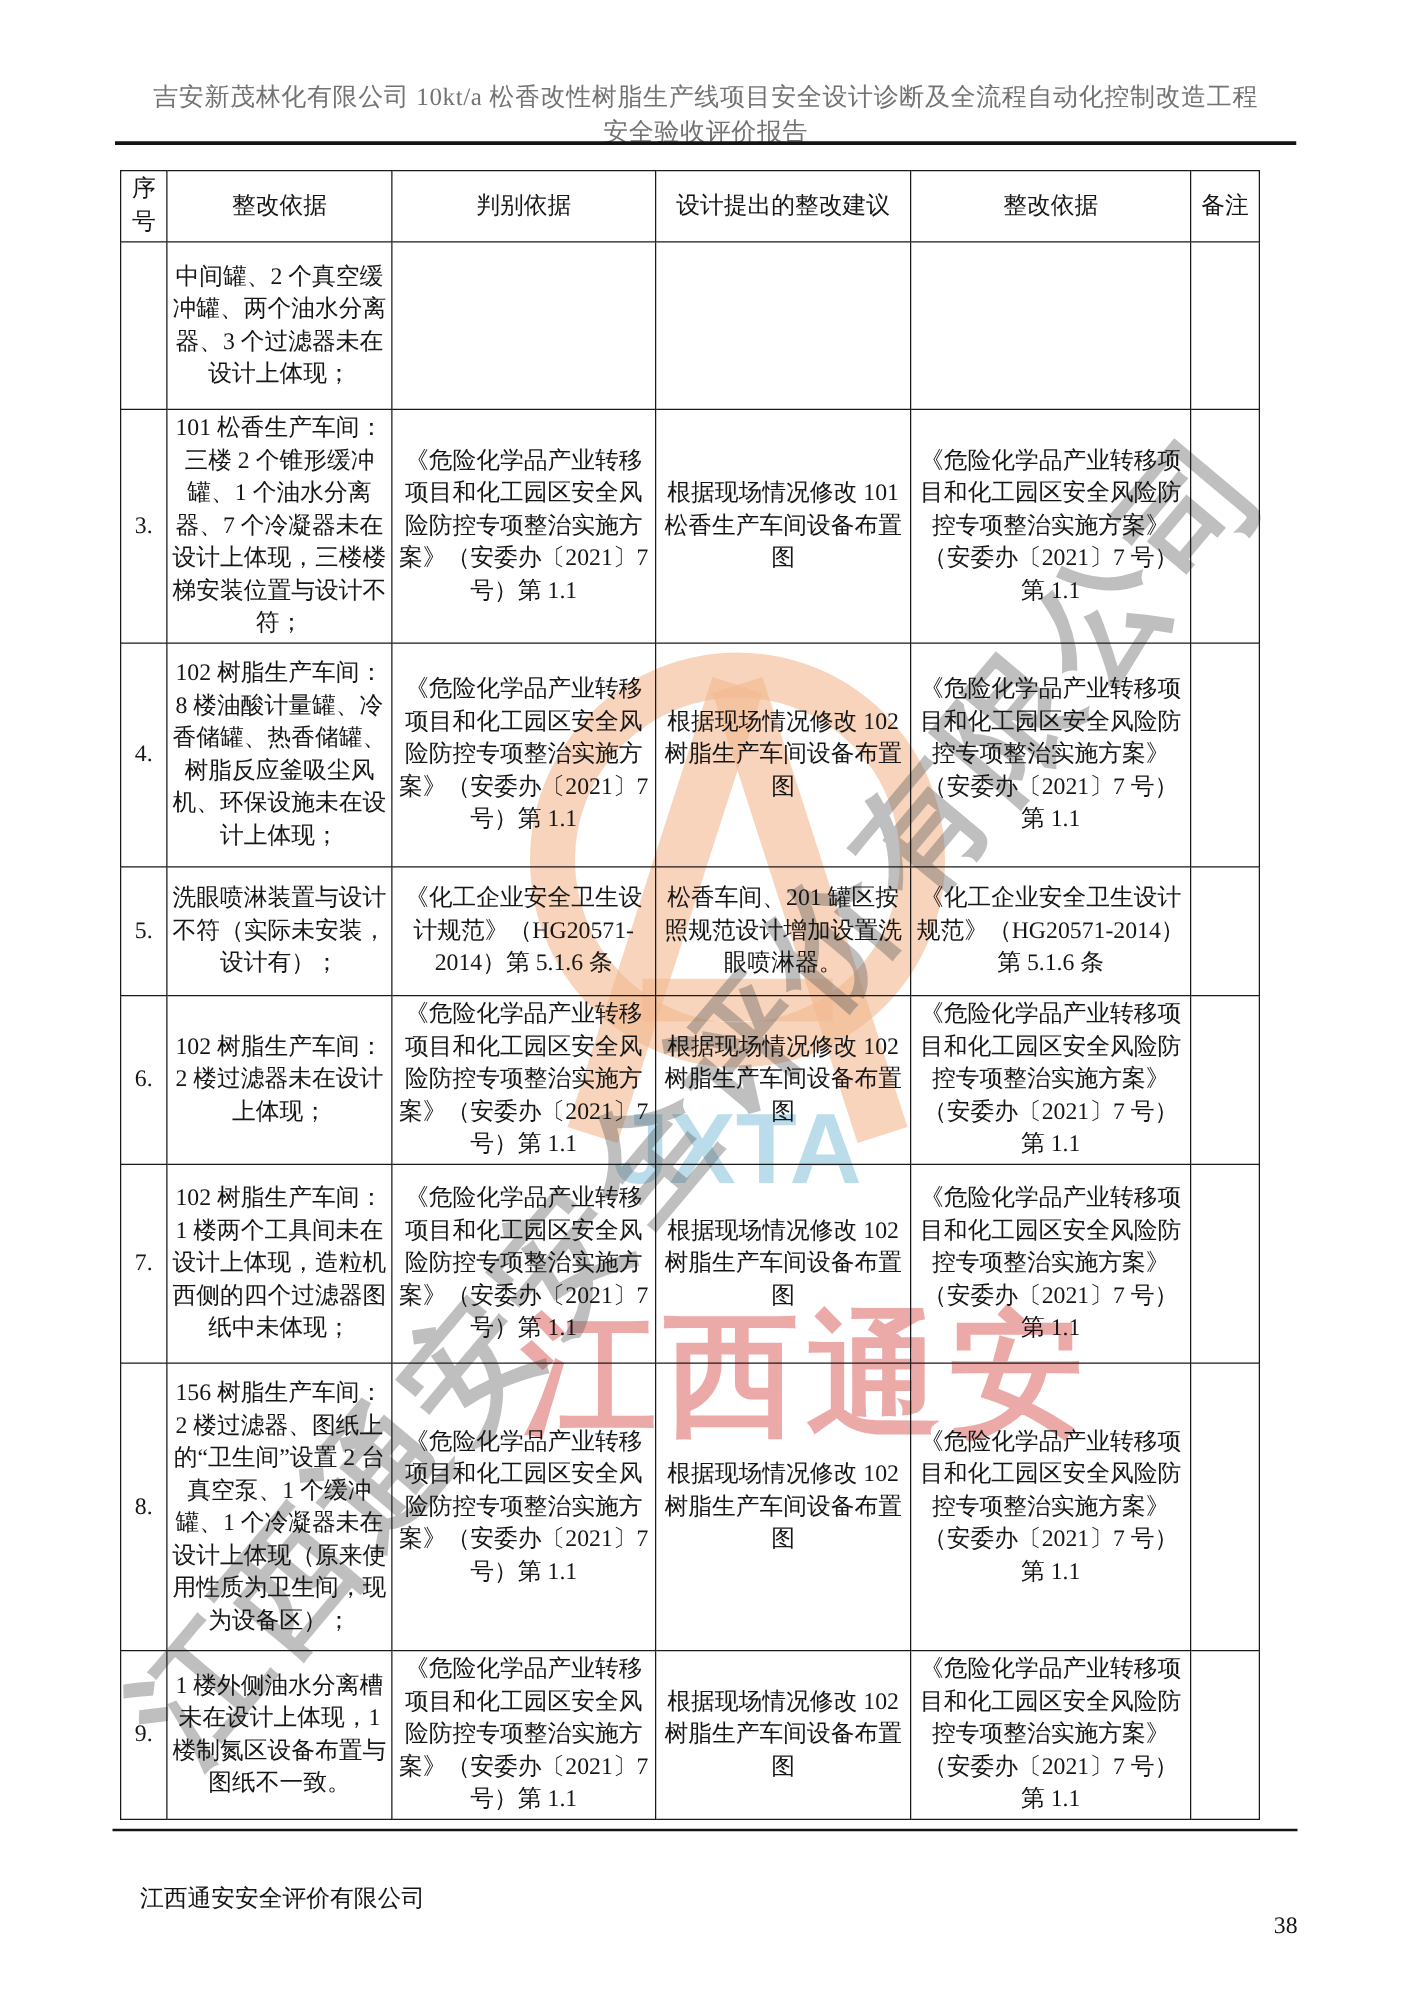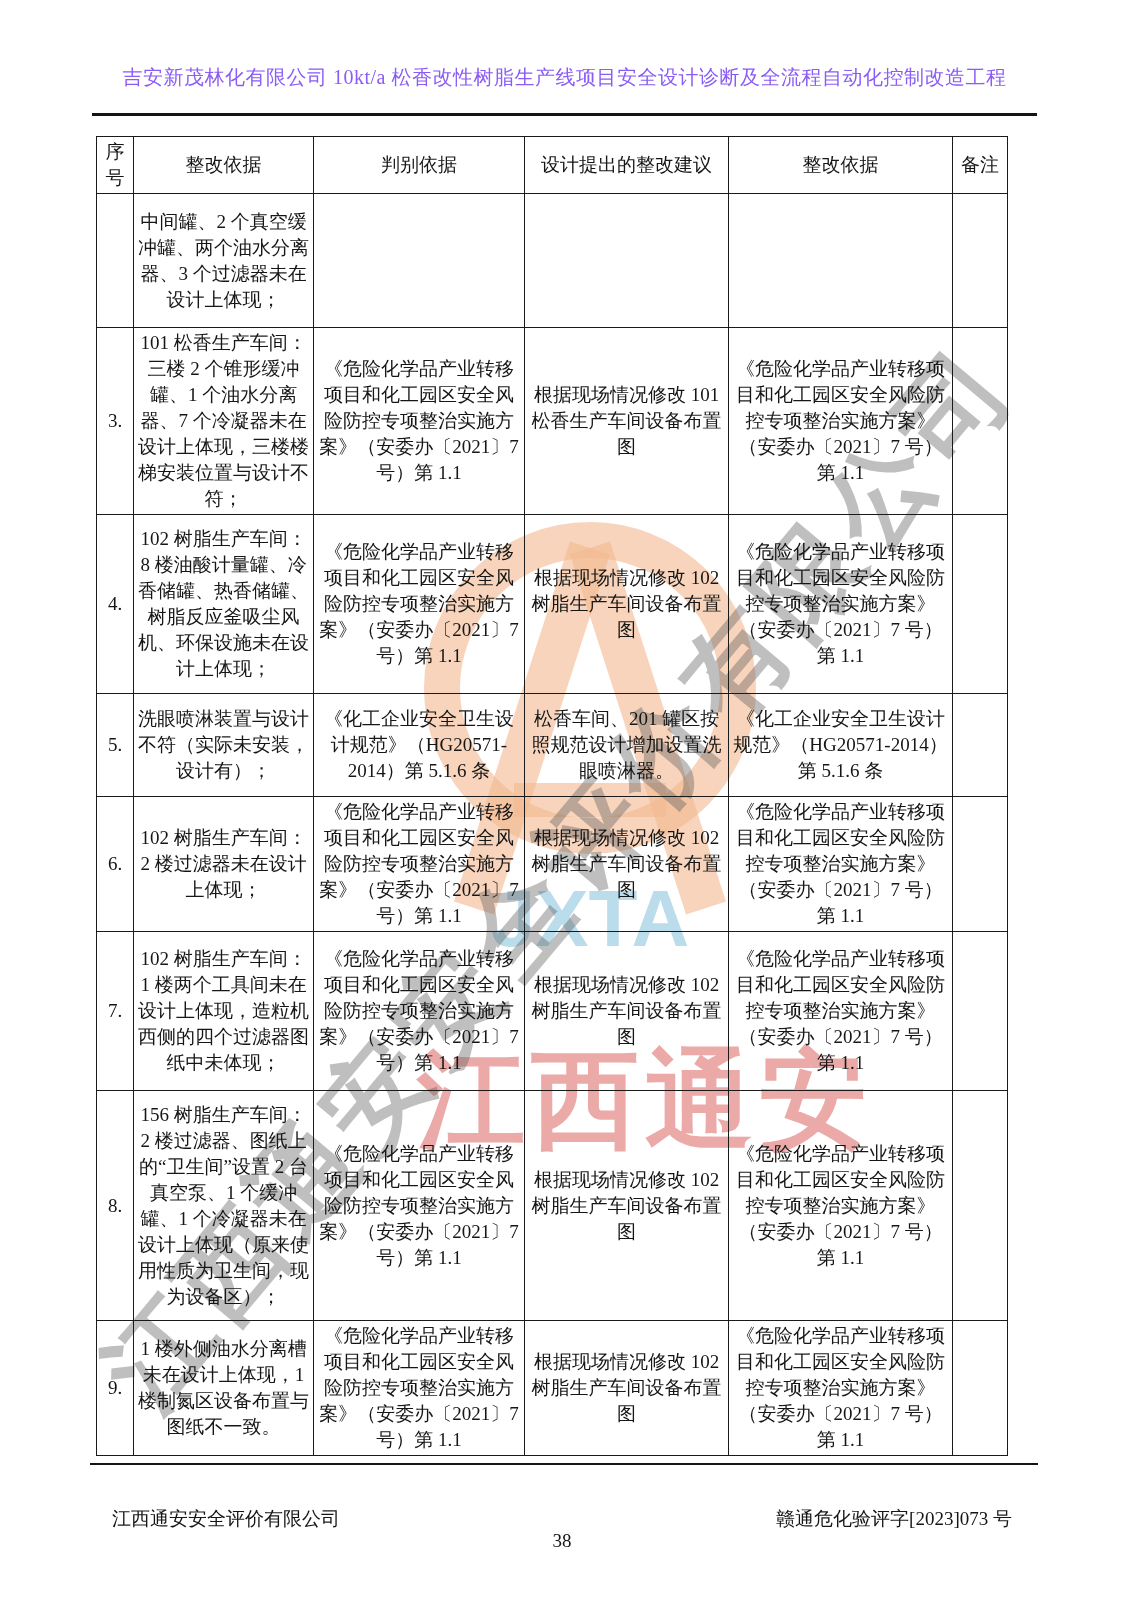--- a/index.html
+++ b/index.html
@@ -24,21 +24,21 @@
     position:absolute; left:-145px; top:808px; width:1410px;
     text-align:center; font-size:104px; font-weight:bold; letter-spacing:8px;
     color:rgba(95,95,95,0.40); white-space:nowrap;
     transform:rotate(-50deg);
     font-family:"Liberation Sans","DejaVu Sans",sans-serif;
   }
   
   .content { position:absolute; inset:0; z-index:5; }
   .doc-title {
     position:absolute; left:92px; width:945px; text-align:center;
-    font-size:20px; letter-spacing:0.5px; color:#8b5cf6;
+    font-size:20px; letter-spacing:0.5px; color:#737373;
   }
   .doc-title.l1 { top:64px; }
   .doc-title.l2 { top:92px; }
   .title-rule {
     position:absolute; left:92px; top:113px; width:945px; height:3px;
     background:#141414;
   }
   table.issues {
     position:absolute; left:96px; top:136px; width:911px;
     border-collapse:collapse; table-layout:fixed;
@@ -81,20 +81,21 @@
         <path d="M 96 312 L 248 312" stroke-width="34"></path>
       </g>
       <text x="172" y="458" text-anchor="middle" font-family="Liberation Sans, DejaVu Sans, sans-serif" font-size="80" font-weight="bold" fill="#aed6e8" fill-opacity="0.85">JXTA</text>
     </svg>
     <div class="wm-red">江西通安</div>
     <div class="wm-diag">江西通安安全评价有限公司</div>
   </div>
 
   <div class="content">
     <div class="doc-title l1">吉安新茂林化有限公司 10kt/a 松香改性树脂生产线项目安全设计诊断及全流程自动化控制改造工程</div>
+    <div class="doc-title l2">安全验收评价报告</div>
     <div class="title-rule"></div>
 
     <table class="issues">
       <colgroup>
         <col style="width:37px">
           <col style="width:180px">
           <col style="width:211px">
         <col style="width:204px">
           <col style="width:224px">
           <col style="width:55px">
@@ -174,16 +175,15 @@
             <td>《危险化学品产业转移项目和化工园区安全风险防控专项整治实施方案》（安委办〔2021〕7 号）第 1.1</td>
             <td></td>
           </tr>
         </tbody>
     </table>
 
     <div class="footer-rule"></div>
     <div class="footer-row">
       <span class="f-left">江西通安安全评价有限公司</span>
       <span class="f-mid">38</span>
-      <span class="f-right">赣通危化验评字[2023]073 号</span>
     </div>
   </div>
 </div>
 
 </body></html>

